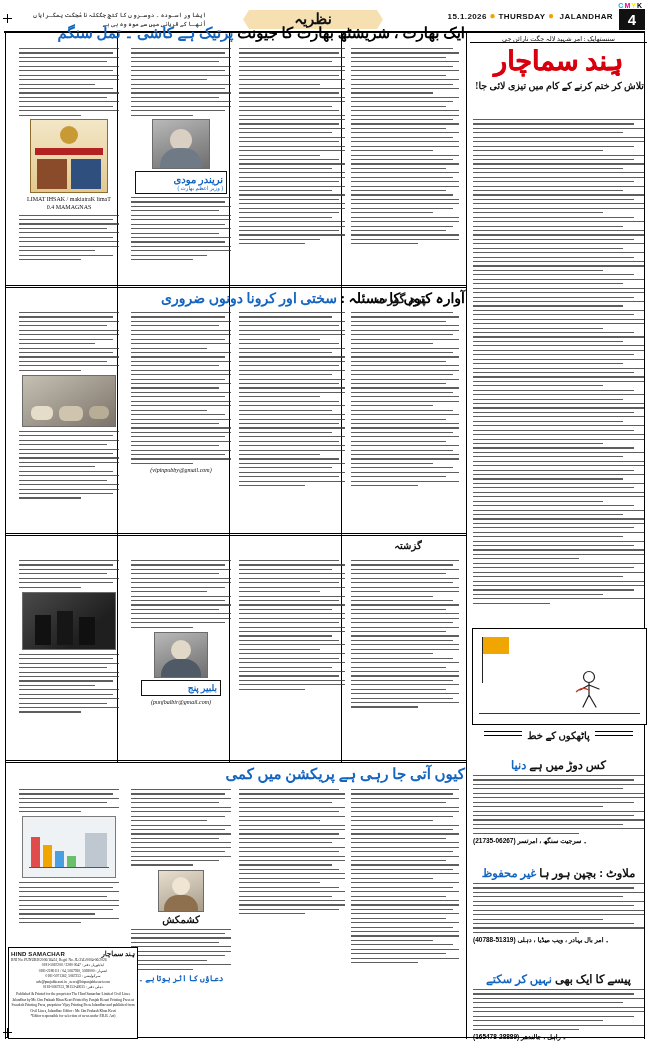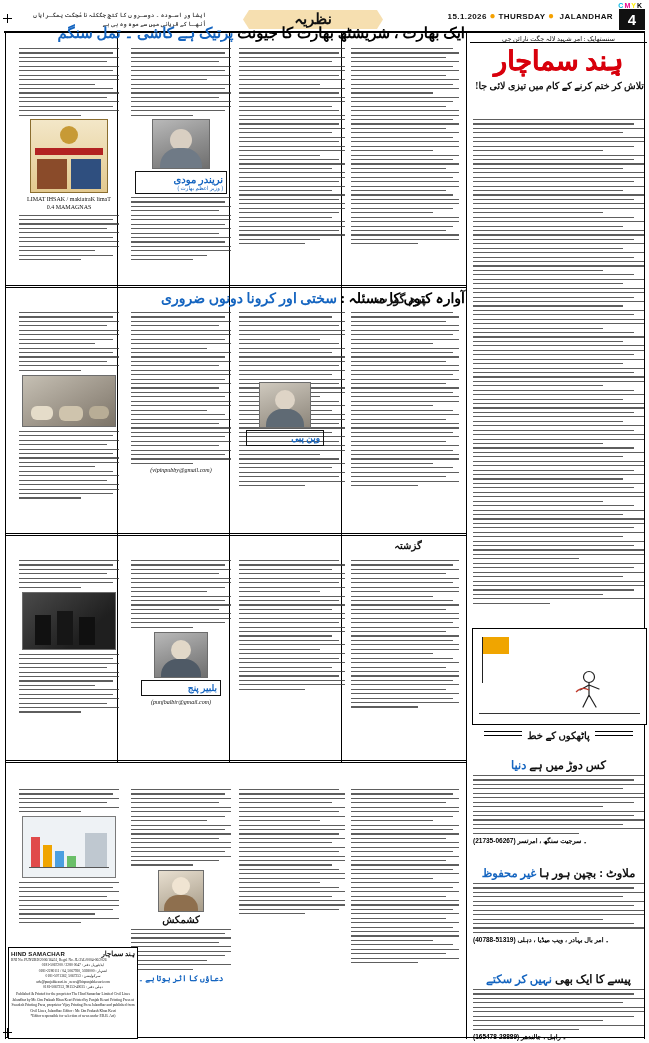--- a/index.html
+++ b/index.html
@@ -503,29 +503,20 @@
           <div class="ln s2"></div>
           <div class="ln s5"></div>
       </div>
     </div>
   </div>
 
   <div style="position:absolute;left:345px;top:292px;width:112px;">
     <div class="urdu" style="font-size:12px;font-weight:bold;text-align:center;">پرم گورت</div>
   </div>
 
-  <div style="position:absolute;left:236px;top:382px;width:98px;">
-    <div class="ph photo" style="width:50px;height:44px;margin:0 auto;background:linear-gradient(160deg,#cfc9be,#8c857a);">
-      <div style="position:absolute;left:50%;top:7px;transform:translateX(-50%);width:20px;height:20px;border-radius:50%;background:#ded4c6;"></div>
-      <div style="position:absolute;left:50%;bottom:0;transform:translateX(-50%);width:38px;height:18px;border-radius:16px 16px 0 0;background:#5f6a74;"></div>
-    </div>
-    <div class="byline-box" style="width:70px;margin:2px auto 0;">
-      <div class="byline-name urdu" style="font-size:9px;">وپن پبی</div>
-    </div>
-  </div>
 
   <div style="position:absolute;left:7px;top:538px;width:458px;height:220px;">
 
     <div class="col-txt body-lines" style="position:absolute;left:344px;top:22px;width:108px;">
       <div class="ln s1"></div>
         <div class="ln s2"></div>
         <div class="ln s1"></div>
         <div class="ln s3"></div>
         <div class="ln s1"></div>
       <div class="ln s2"></div>
@@ -651,20 +642,21 @@
           <div class="ln s3"></div>
         <div class="ln s1"></div>
           <div class="ln s5"></div>
       </div>
     </div>
 
     <div class="urdu" style="position:absolute;left:345px;top:2px;width:112px;font-size:10px;font-weight:bold;text-align:center;">گزشتہ</div>
   </div>
 
   <div style="position:absolute;left:7px;top:765px;width:458px;height:270px;">
+    <div class="bighead urdu hl-blue" style="position:absolute;right:0;top:0;width:458px;font-size:15px;">کیوں آتی جا رہی ہے پریکشن میں کمی</div>
 
     <div class="col-txt body-lines" style="position:absolute;left:344px;top:24px;width:108px;">
       <div class="ln s1"></div>
         <div class="ln s2"></div>
         <div class="ln s1"></div>
         <div class="ln s3"></div>
         <div class="ln s1"></div>
       <div class="ln s1"></div>
         <div class="ln s2"></div>
         <div class="ln s4"></div>

